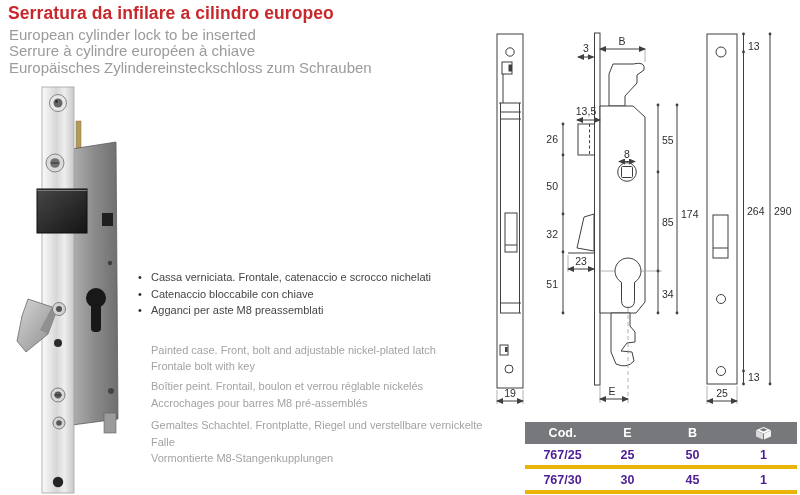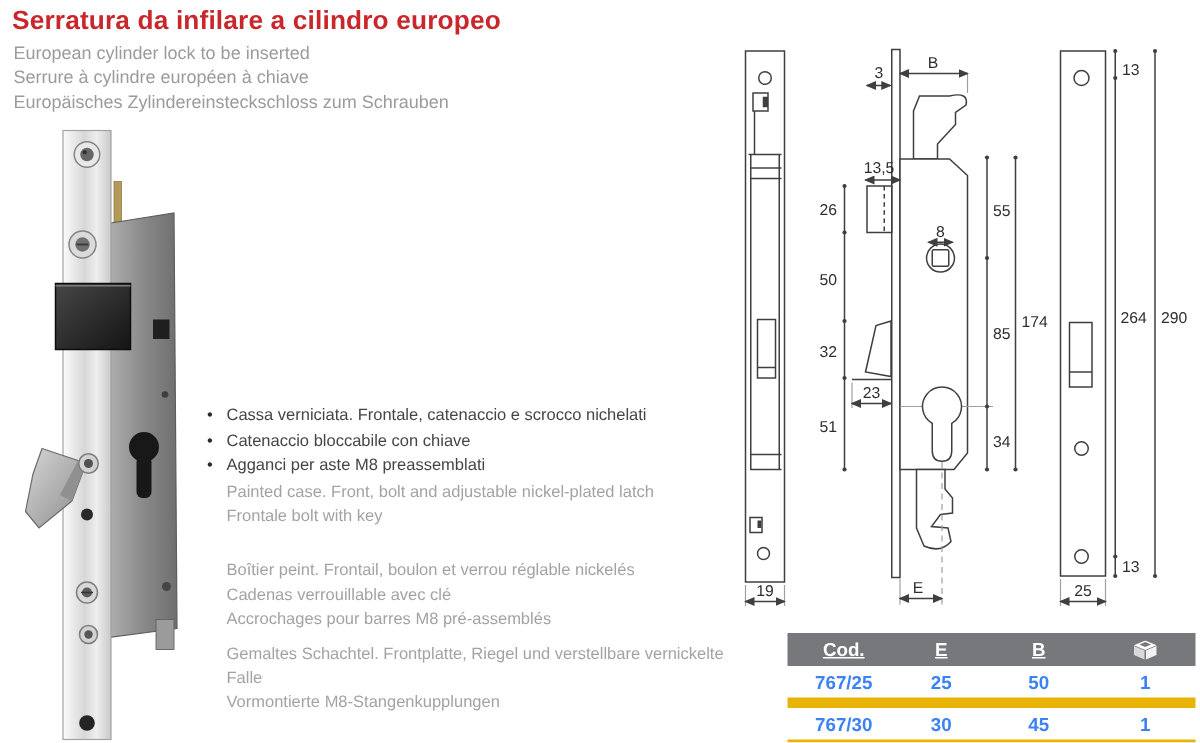--- a/index.html
+++ b/index.html
@@ -1,46 +1,46 @@
 <!DOCTYPE html>
 <html><head>
 <meta charset="utf-8">
 <style>
   html,body{margin:0;padding:0;background:#fff;}
   .page{position:relative;width:800px;height:495px;background:#ffffff;
         font-family:"Liberation Sans",sans-serif;overflow:hidden;}
 
   
   .title{position:absolute;left:8px;top:3px;font-size:17.5px;font-weight:bold;color:#c8282c;letter-spacing:.1px;}
-  .subtitles{position:absolute;left:9px;top:27px;font-size:12px;color:#9b9b9b;line-height:16.3px;}
+  .subtitles{position:absolute;left:9px;top:27px;font-size:15px;color:#9b9b9b;line-height:16.3px;}
 
   
   .features{position:absolute;left:137px;top:269px;width:350px;font-size:11px;}
   .bullets{list-style:none;margin:0;padding:0;color:#454545;line-height:16.5px;}
   .bullets li{position:relative;padding-left:14px;}
   .bullets li .dot{position:absolute;left:1px;top:0;color:#2b2b2b;}
-  .tblock{color:#a3a3a3;line-height:16.4px;margin-top:1px;padding-left:14px;}
-  .tblock.fr{margin-top:20px;}
+  .tblock{color:#a3a3a3;line-height:16.4px;margin-top:23px;padding-left:14px;}
+  .tblock.fr{margin-top:4px;}
   .tblock.de{margin-top:6px;}
 
   
   .drawing{position:absolute;left:485px;top:25px;}
   .drawing text{font-family:"Liberation Sans",sans-serif;font-size:10.5px;fill:#2f2f2f;}
   .drawing .ln{stroke:#3f3f3f;stroke-width:1;fill:none;}
   .drawing .shape{stroke:#3f3f3f;stroke-width:1;fill:#ffffff;}
   .drawing .thin{stroke:#9f9f9f;stroke-width:.8;fill:none;}
 
   
   .photo{position:absolute;left:12px;top:85px;}
 
   
   .spec-table{position:absolute;left:525px;top:422px;width:272px;font-size:12.5px;}
   .thead{display:flex;align-items:center;height:22px;color:#fff;font-weight:bold;}
-  .trow{display:flex;align-items:center;height:21px;color:#3b82f6;font-weight:bold;
-        border-bottom:7px solid #eab308;justify-content:center;}
+  .trow{display:flex;align-items:center;height:21px;color:#4c1d95;font-weight:bold;
+        border-bottom:4px solid #eab308;justify-content:center;}
   .cell{text-align:center;}
   .c0{width:75px;}.c1{width:55px;}.c2{width:75px;}.c3{width:67px;}
   .qty-icon{display:inline-block;vertical-align:middle;}
 </style>
 </head>
 <body>
 
 <div class="page">
 
   <div class="title">Serratura da infilare a cilindro europeo</div>
@@ -124,21 +124,20 @@
       <li><span class="dot">•</span><span>Cassa verniciata. Frontale, catenaccio e scrocco nichelati</span></li>
       <li><span class="dot">•</span><span>Catenaccio bloccabile con chiave</span></li>
       <li><span class="dot">•</span><span>Agganci per aste M8 preassemblati</span></li>
     </ul>
     <div class="tblock en">
       <div>Painted case. Front, bolt and adjustable nickel-plated latch</div>
       <div>Frontale bolt with key</div>
     </div>
     <div class="tblock fr">
       <div>Boîtier peint. Frontail, boulon et verrou réglable nickelés</div>
-      <div>Cadenas verrouillable avec clé</div>
       <div>Accrochages pour barres M8 pré-assemblés</div>
     </div>
     <div class="tblock de">
       <div>Gemaltes Schachtel. Frontplatte, Riegel und verstellbare vernickelte Falle</div>
       <div>Vormontierte M8-Stangenkupplungen</div>
     </div>
   </div>
 
   <svg class="drawing" width="315" height="395" viewBox="485 25 315 395">
     <defs>
@@ -267,21 +266,21 @@
       <text x="774" y="215">290</text>
 
       <line class="thin" x1="707" y1="386" x2="707" y2="404"></line>
       <line class="thin" x1="737" y1="386" x2="737" y2="404"></line>
       <line class="ln" x1="707" y1="401" x2="737" y2="401" marker-start="url(#maL)" marker-end="url(#maR)"></line>
       <text x="722" y="397" text-anchor="middle">25</text>
     </g>
   </svg>
 
   <div class="spec-table">
-    <div class="thead" style="background:#77787b;text-decoration:underline;">
+    <div class="thead" style="background:#77787b;">
       <div class="cell c0">Cod.</div>
       <div class="cell c1">E</div>
       <div class="cell c2">B</div>
       <div class="cell c3">
         <svg class="qty-icon" width="17" height="13" viewBox="0 0 17 13">
           <path d="M8.5,0 L16,3.2 L8.5,6.4 L1,3.2 Z" fill="#ffffff"></path>
           <path d="M1,3.6 L8,6.6 L8,12.6 L1,9.6 Z" fill="#d9d9d9"></path>
           <path d="M16,3.6 L9,6.6 L9,12.6 L16,9.6 Z" fill="#f2f2f2"></path>
           <path d="M8.5,1 L12.4,2.7 L8.5,4.4 L4.6,2.7 Z" fill="#77787b"></path>
         </svg>

